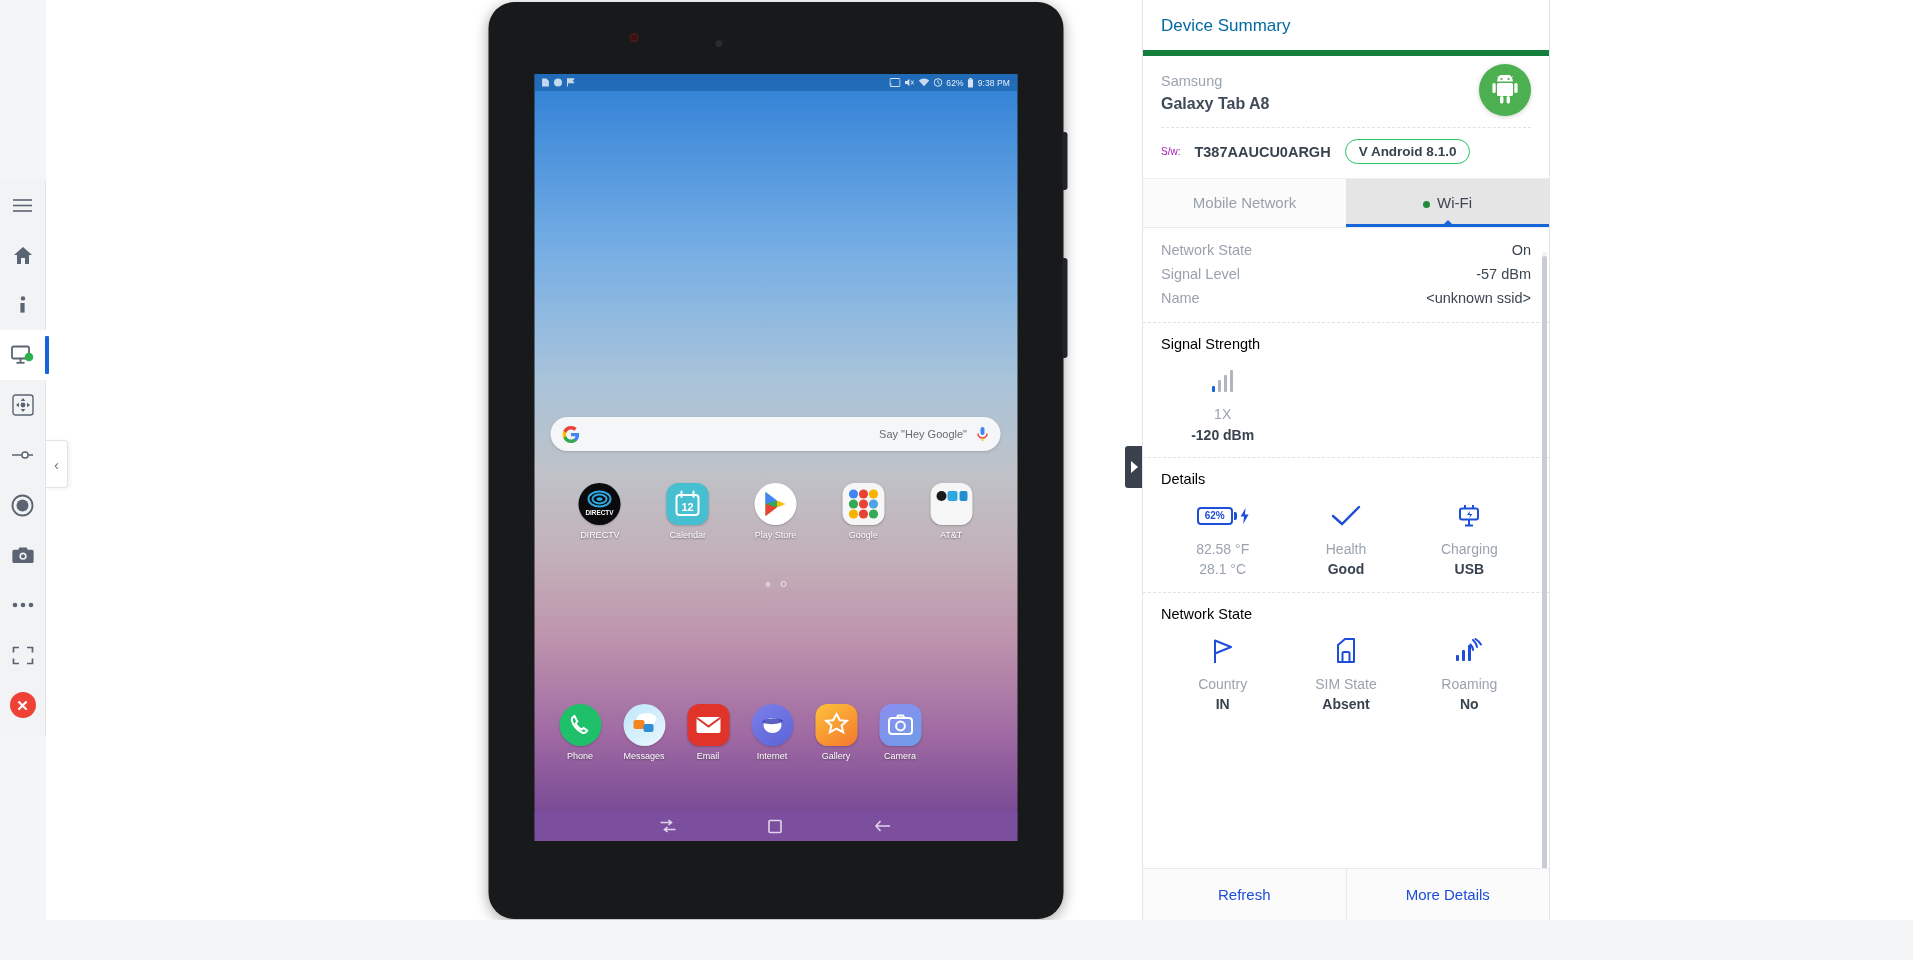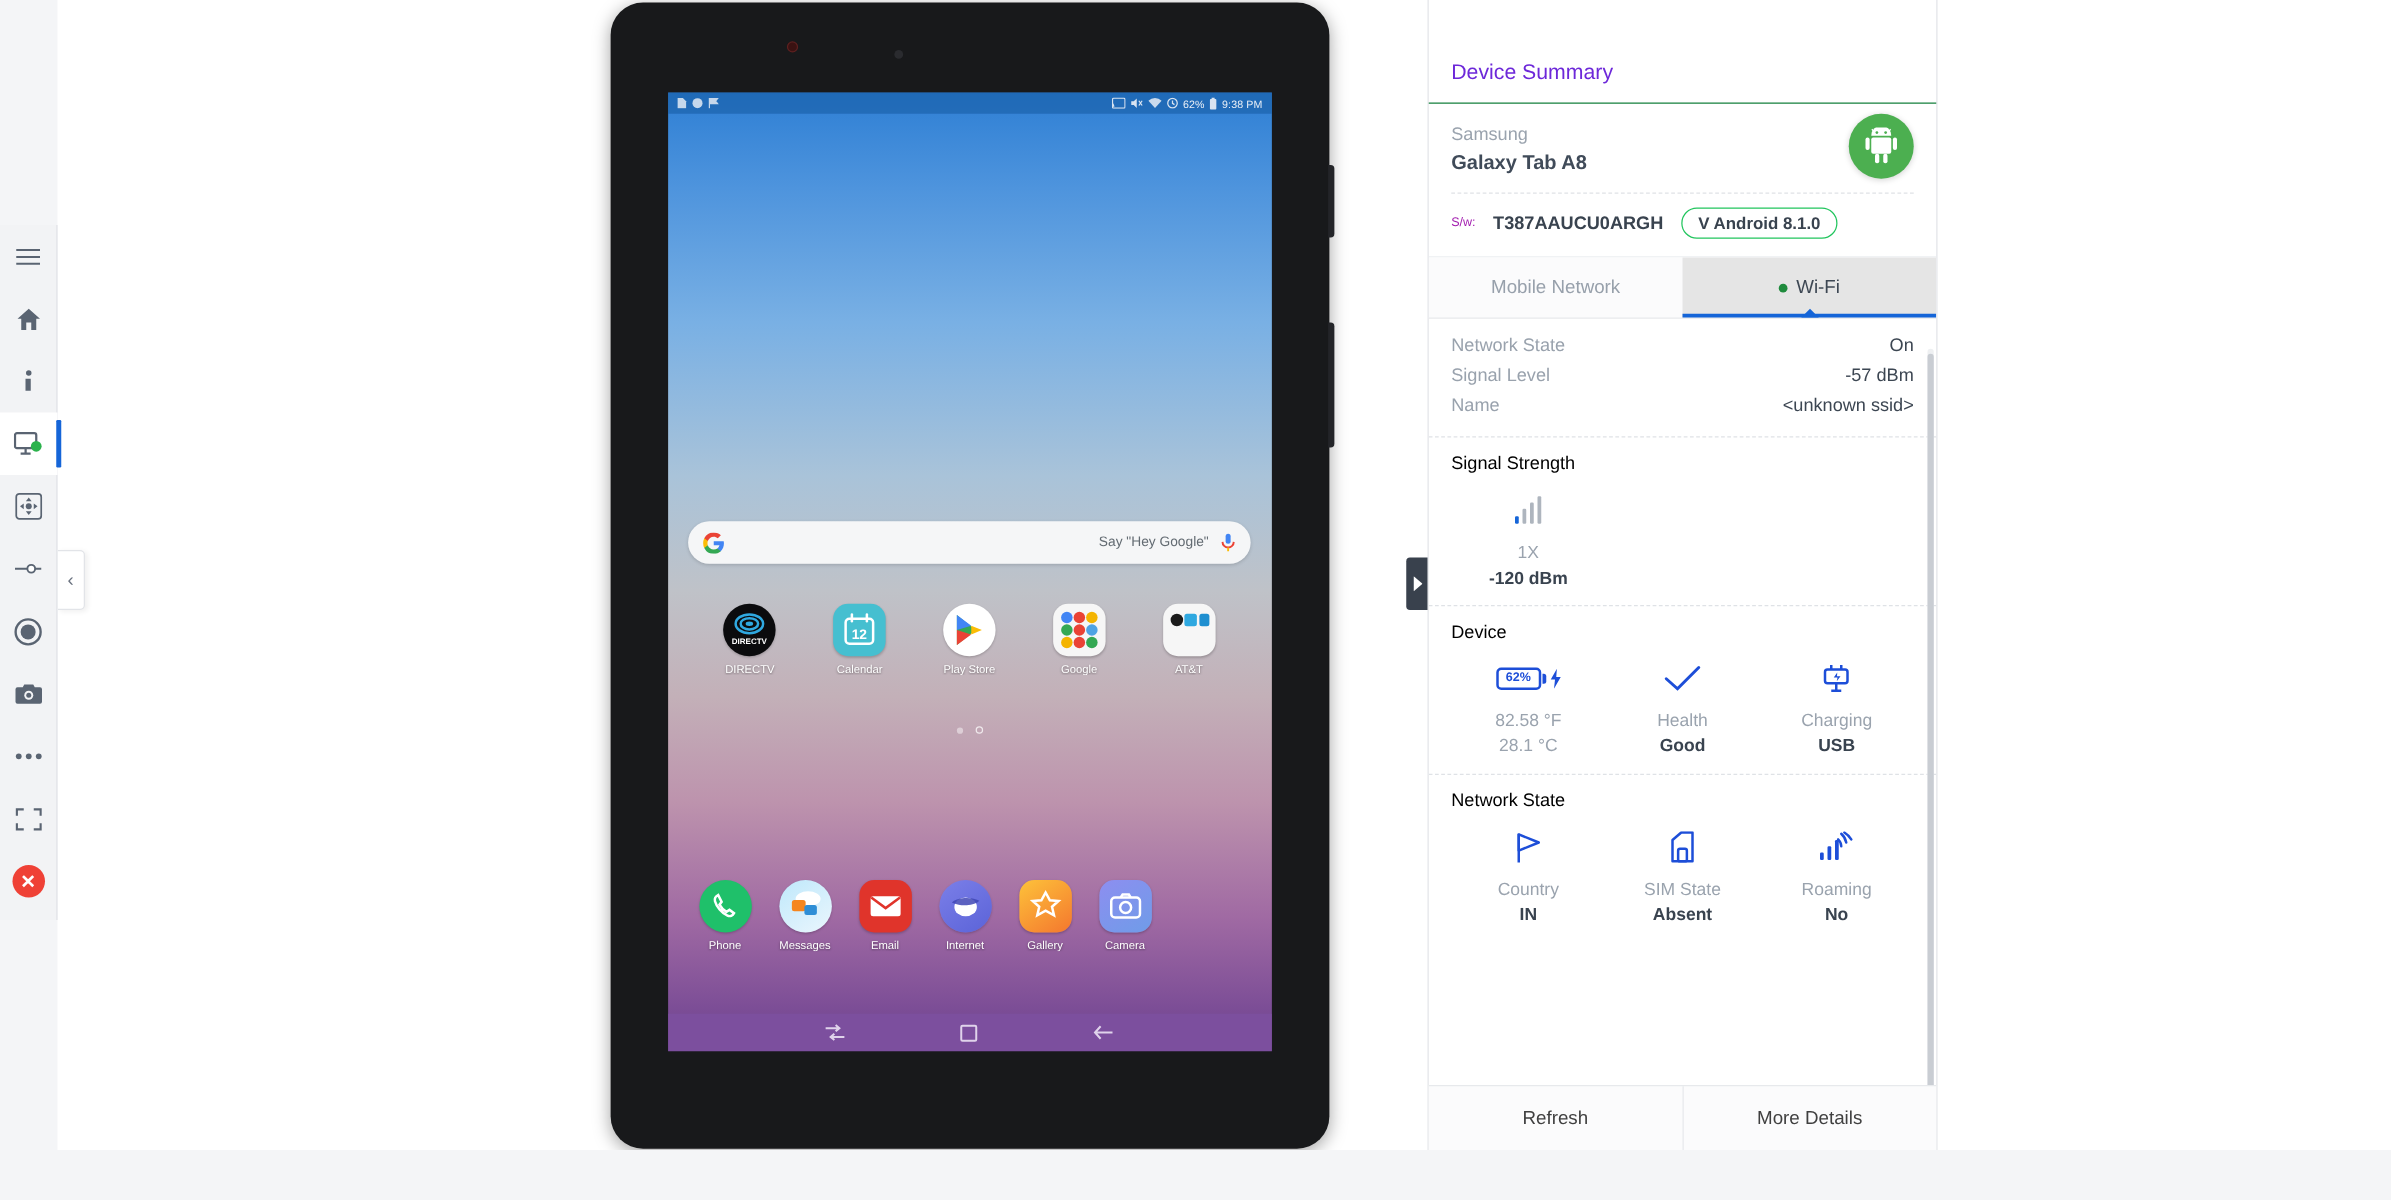--- a/index.html
+++ b/index.html
@@ -167,23 +167,22 @@
     width: 408px; height: 920px;
     background: #ffffff;
     border-left: 1px solid #e3e5e9;
     border-right: 1px solid #e3e5e9;
     display: flex; flex-direction: column;
     font-size: 14px; color: #4a5461;
     z-index: 30;
   }
   #panel-title {
     padding: 16px 18px 14px;
-    font-size: 17px; color: #6d28d9;
-    border-bottom: 1px solid #15803d;
-    margin-top: 32px;
+    font-size: 17px; color: #0369a1;
+    border-bottom: 6px solid #15803d;
   }
   #panel-scroll { flex: 1; overflow: hidden; position: relative; }
 
   #scrollbar-track {
     position: absolute; right: 2px; top: 196px;
     width: 5px; height: 690px;
     background: #eef0f2; border-radius: 3px;
   }
   #scrollbar-thumb {
     position: absolute; right: 2px; top: 200px;
@@ -277,21 +276,21 @@
     border-radius: 0 2px 2px 0; margin-left: 1px;
   }
 
   
   #panel-footer {
     flex: none; display: flex;
     border-top: 1px solid #e7e9ec; background: #fbfbfc;
   }
   .footer-btn {
     flex: 1; text-align: center; padding: 17px 0;
-    font-size: 15px; color: #404040; cursor: pointer;
+    font-size: 15px; color: #1d4ed8; cursor: pointer;
   }
   .footer-btn + .footer-btn { border-left: 1px solid #e7e9ec; }
 
   
   #panel-handle {
     position: absolute; right: 771px; top: 446px;
     width: 17px; height: 42px;
     background: #39414d; border-radius: 3px 0 0 3px;
     display: flex; align-items: center; justify-content: center;
     z-index: 35; cursor: pointer;
@@ -692,21 +691,21 @@
           </div>
           <div class="metric-cap">1X</div>
           <div class="metric-val">-120 dBm</div>
         </div>
         <div class="metric"></div>
         <div class="metric"></div>
       </div>
     </div>
 
     <div class="sec">
-      <div class="sec-title">Device</div>
+      <div class="sec-title">Details</div>
       <div class="metric-row">
 
         <div class="metric">
           <div class="metric-ico">
             <span class="batt-chip">
               <span class="batt-body">62%</span>
               <span class="batt-cap"></span>
               <svg width="9" height="16" viewBox="0 0 9 16" fill="#1d4ed8" style="margin-left:3px">
                 <path d="M5.5 0 L0.6 8.6 H4 L3.2 16 L8.6 6.6 H5 Z"></path>
               </svg>

